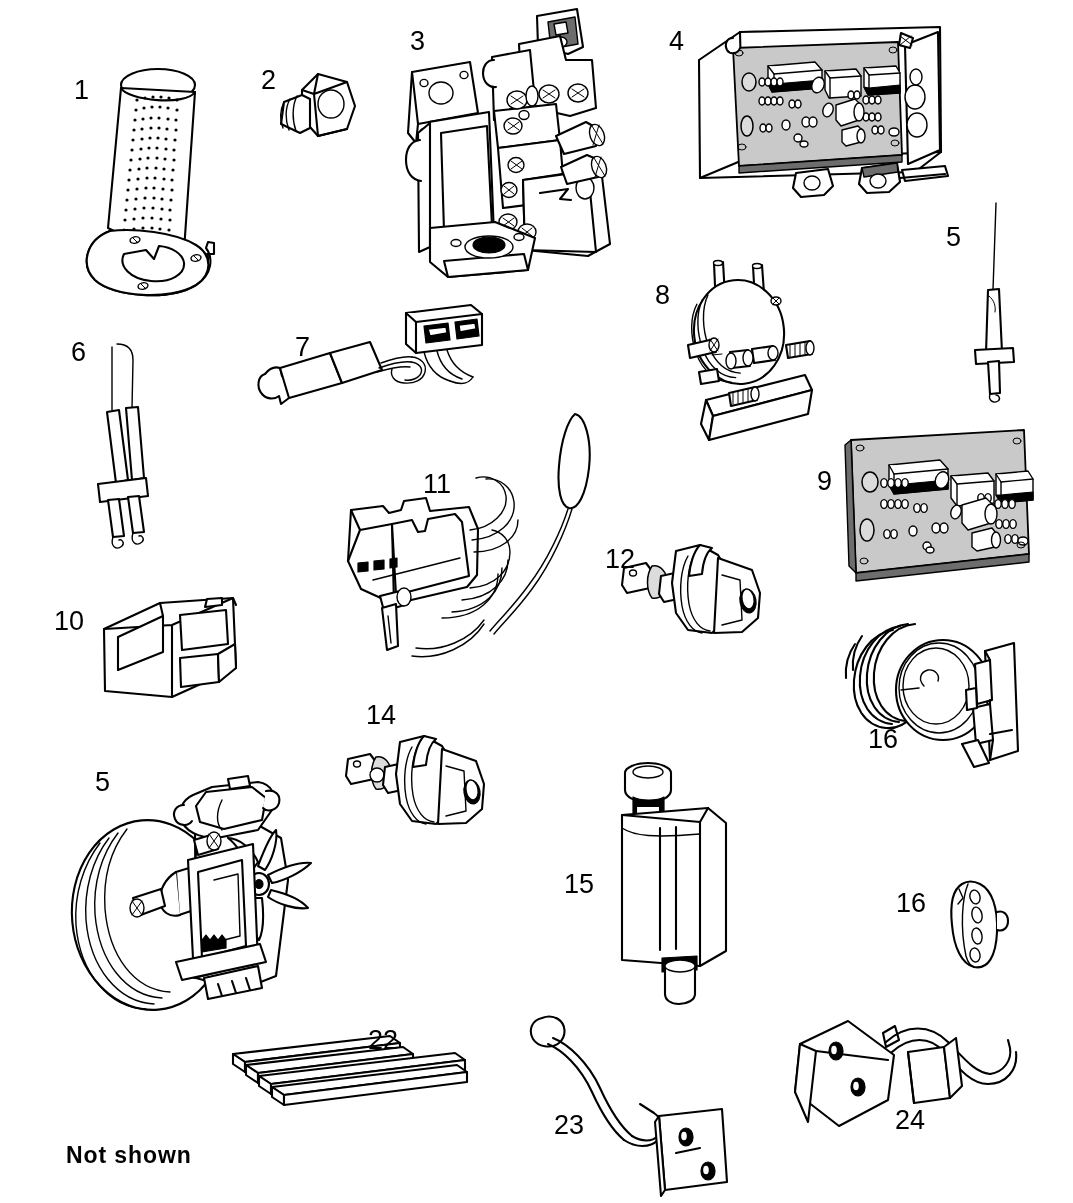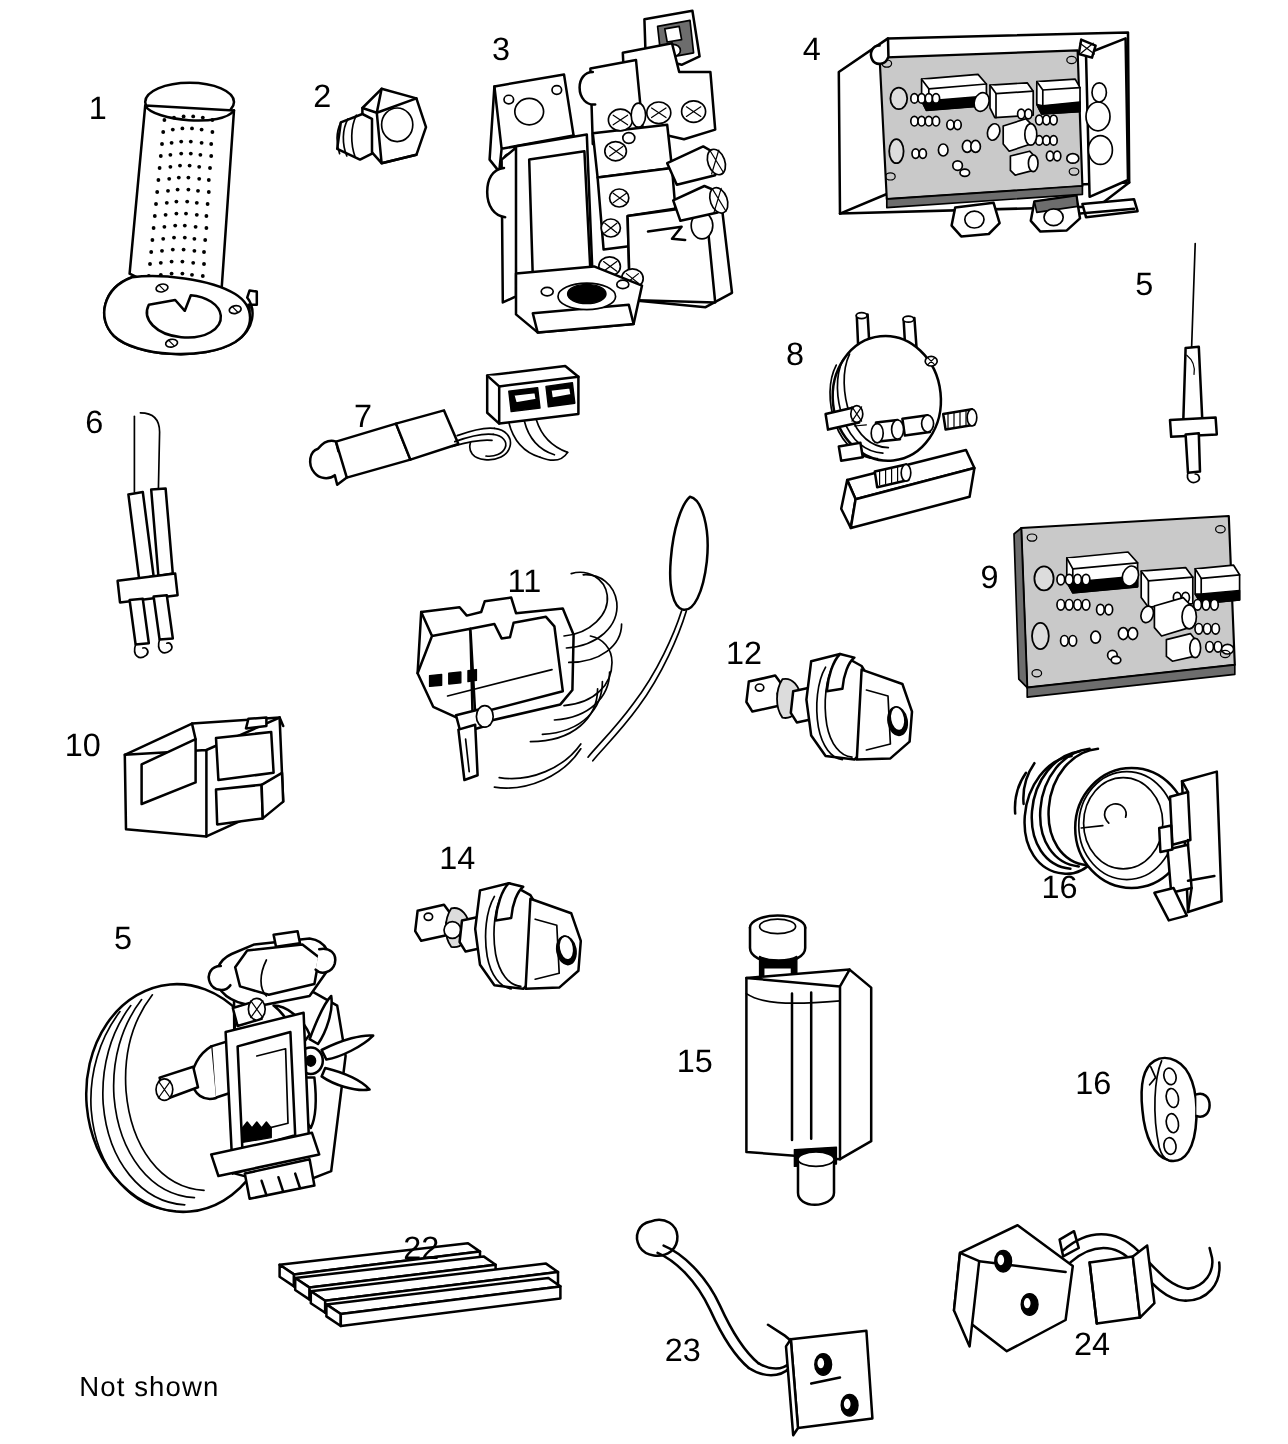--- a/index.html
+++ b/index.html
@@ -33,21 +33,21 @@
     font-weight: 400;
     color: #000000;
     line-height: 1;
     white-space: nowrap;
     user-select: none;
   }
   .footnote {
     position: absolute;
     font-family: "Liberation Sans", sans-serif;
     font-size: 23px;
-    font-weight: 400;
+    font-weight: 700;
     letter-spacing: 0.9px;
     color: #000000;
     line-height: 1.32;
     white-space: nowrap;
   }
   
   .ln {
     fill: none;
     stroke: #000000;
     stroke-width: 2.1;
@@ -747,25 +747,25 @@
   <div class="callout" style="left:261px; top:67px;">2</div>
   <div class="callout" style="left:410px; top:28px;">3</div>
   <div class="callout" style="left:669px; top:28px;">4</div>
   <div class="callout" style="left:946px; top:224px;">5</div>
   <div class="callout" style="left:71px;  top:339px;">6</div>
   <div class="callout" style="left:295px; top:334px;">7</div>
   <div class="callout" style="left:655px; top:282px;">8</div>
   <div class="callout" style="left:817px; top:468px;">9</div>
   <div class="callout" style="left:54px;  top:608px;">10</div>
   <div class="callout" style="left:423px; top:471px;">11</div>
-  <div class="callout" style="left:605px; top:531px;text-align:center;">12</div>
+  <div class="callout" style="left:605px; top:546px;text-align:center;">12</div>
   <div class="callout" style="left:868px; top:726px;">16</div>
   <div class="callout" style="left:337px; top:702px;margin-left:29px;">14</div>
   <div class="callout" style="left:564px; top:871px;">15</div>
   <div class="callout" style="left:896px; top:890px;">16</div>
   <div class="callout" style="left:95px;  top:769px;">5</div>
-  <div class="callout" style="left:336px; top:1027px;">22</div>
+  <div class="callout" style="left:368px; top:1027px;">22</div>
   <div class="callout" style="left:554px; top:1112px;">23</div>
   <div class="callout" style="left:895px; top:1107px;">24</div>
 
   <div class="footnote" style="left:66px; top:1140px;">Not shown</div>
 
 </div>
 
 </body></html>

